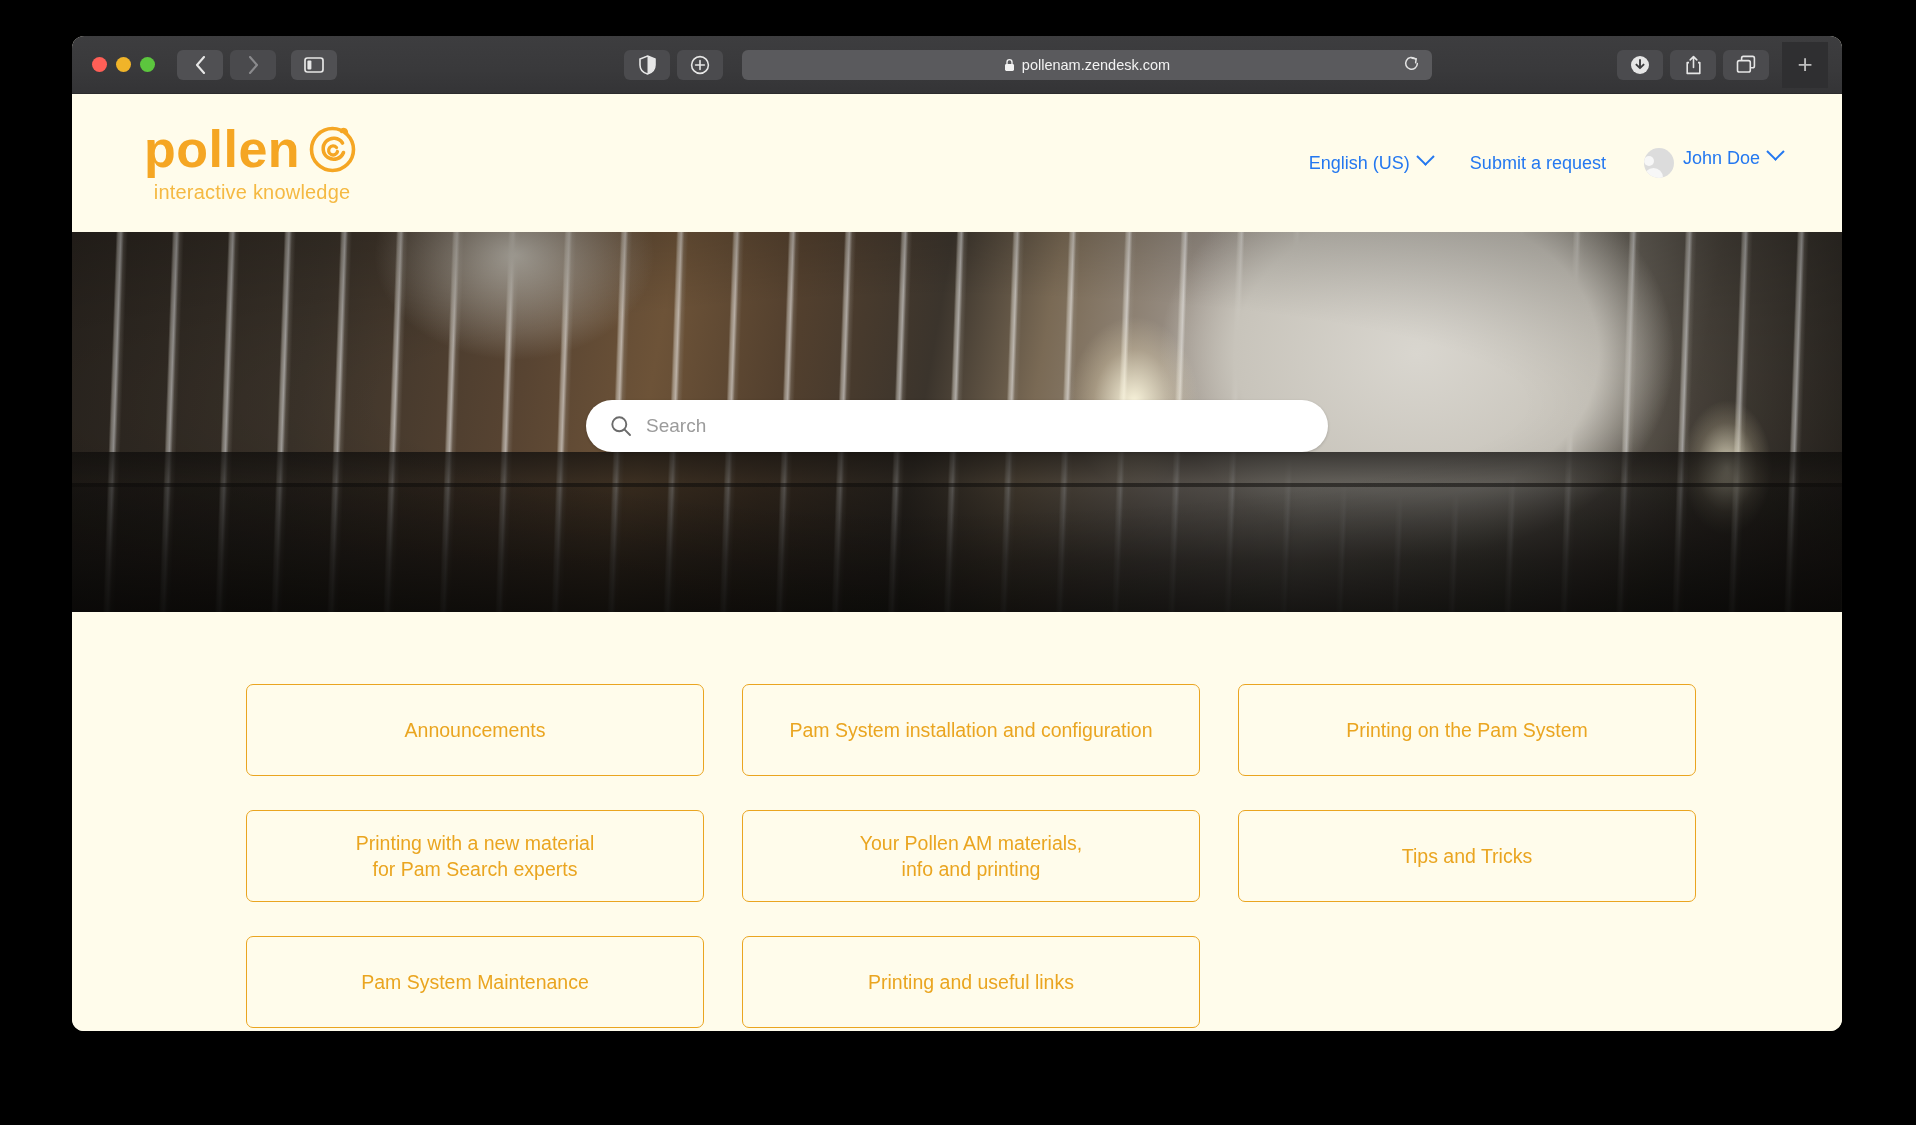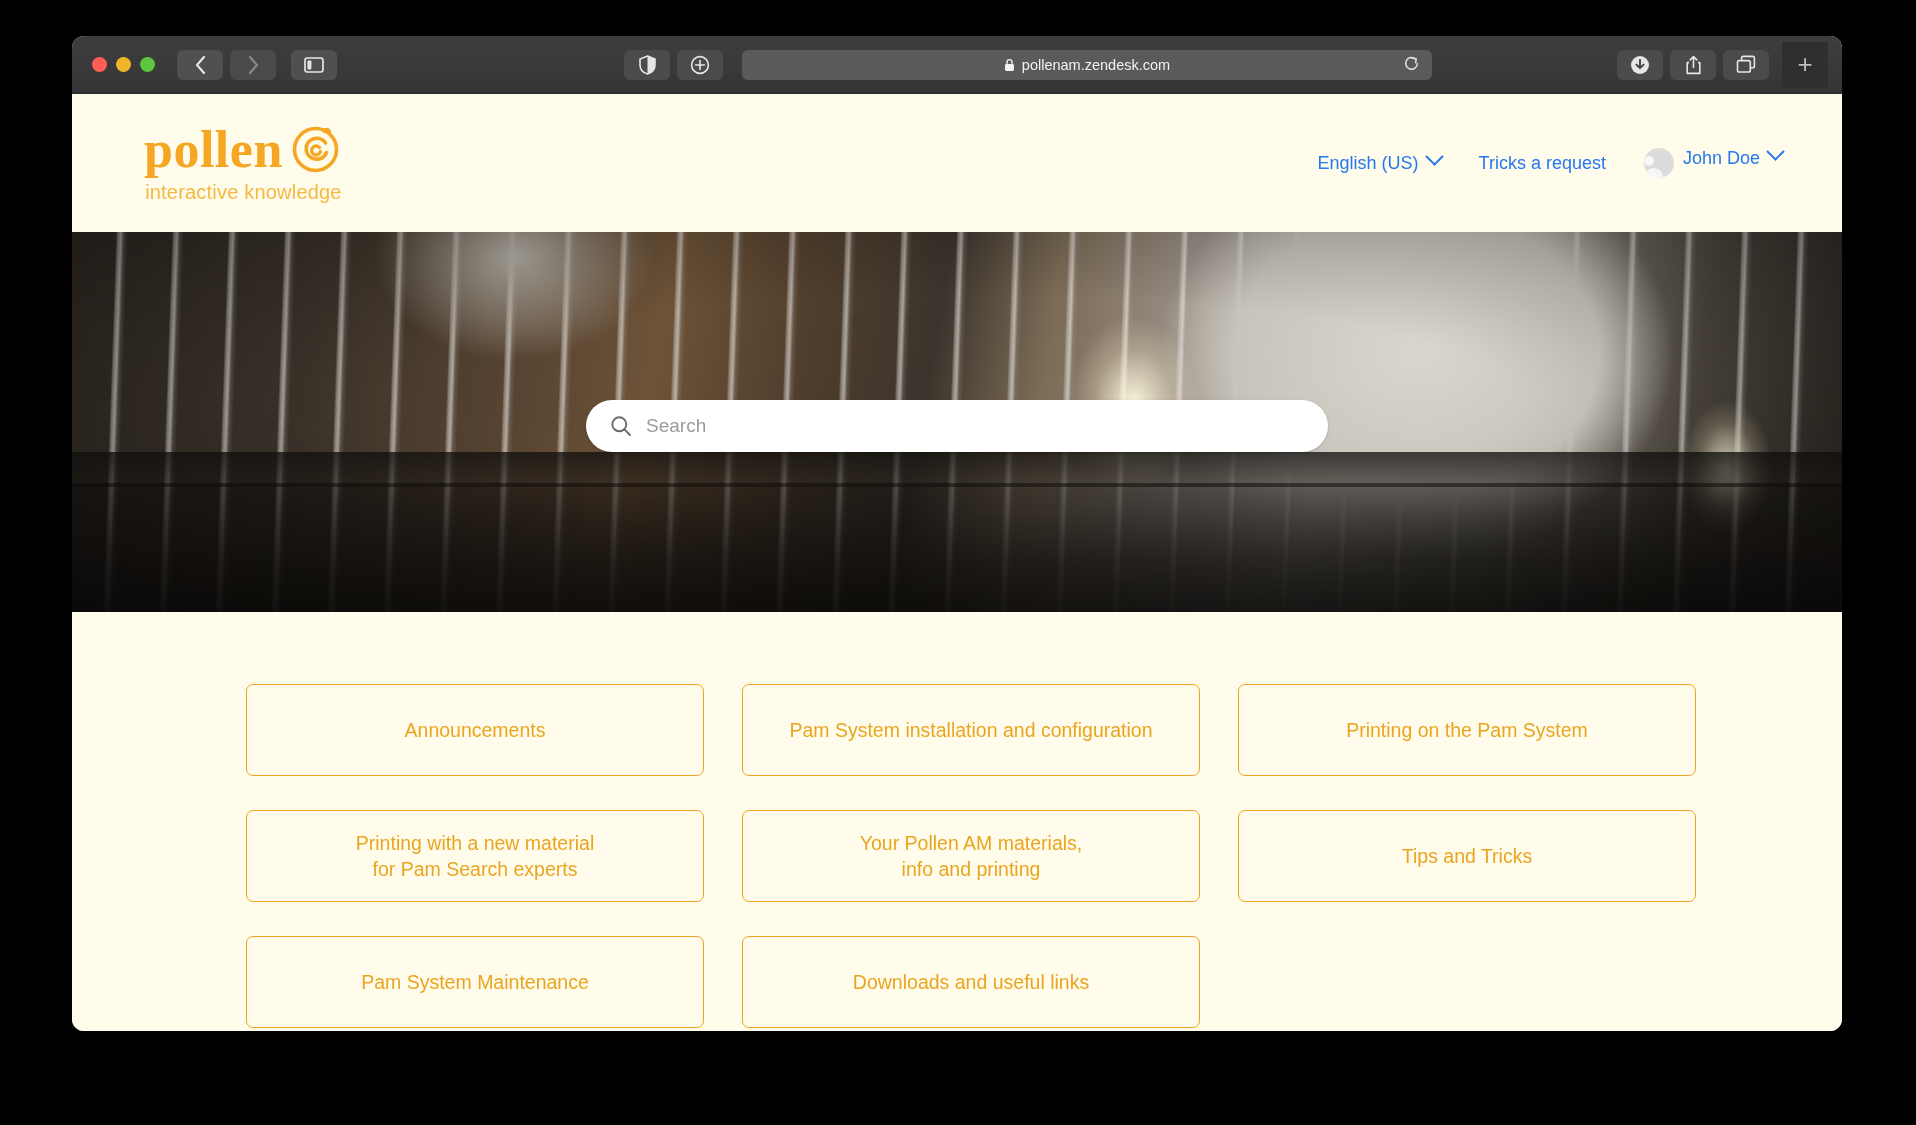--- a/index.html
+++ b/index.html
@@ -132,21 +132,21 @@
     box-sizing: border-box;
   }
 
   .logo { display: flex; flex-direction: column; align-items: center; }
   .logo-top {
     display: flex;
     align-items: center;
     gap: 6px;
   }
   .logo-word {
-    font-family: Liberation Serif, serif;
+    font-family: Liberation Sans, sans-serif;
     font-size: 52px;
     font-weight: 700;
     color: #f5a623;
     line-height: 0.95;
     letter-spacing: 0.5px;
   }
   .logo-tag {
     font-family: "Liberation Sans", sans-serif;
     font-size: 20px;
     color: #f5b942;
@@ -408,21 +408,21 @@
         </div>
         <span class="logo-tag">interactive knowledge</span>
       </div>
 
       <div class="header-nav">
         <div class="nav-item">
           <span>English (US)</span>
           <span class="chev"></span>
         </div>
         <div class="nav-item">
-          <span>Tricks a request</span>
+          <span>Submit a request</span>
         </div>
         <div class="nav-item">
           <span class="avatar">
             <span class="head"></span>
               <span class="body"></span>
           </span>
           <span>John Doe</span>
           <span class="chev"></span>
         </div>
       </div>
@@ -480,21 +480,21 @@
             <span>Tips and Tricks</span>
           </span>
         </a>
         <a class="tile">
           <span>
             <span>Pam System Maintenance</span>
           </span>
         </a>
         <a class="tile">
           <span>
-            <span>Downloads and useful links</span>
+            <span>Printing and useful links</span>
           </span>
         </a>
 
       </div>
     </div>
 
   </div>
 </div>
 
 </body></html>

